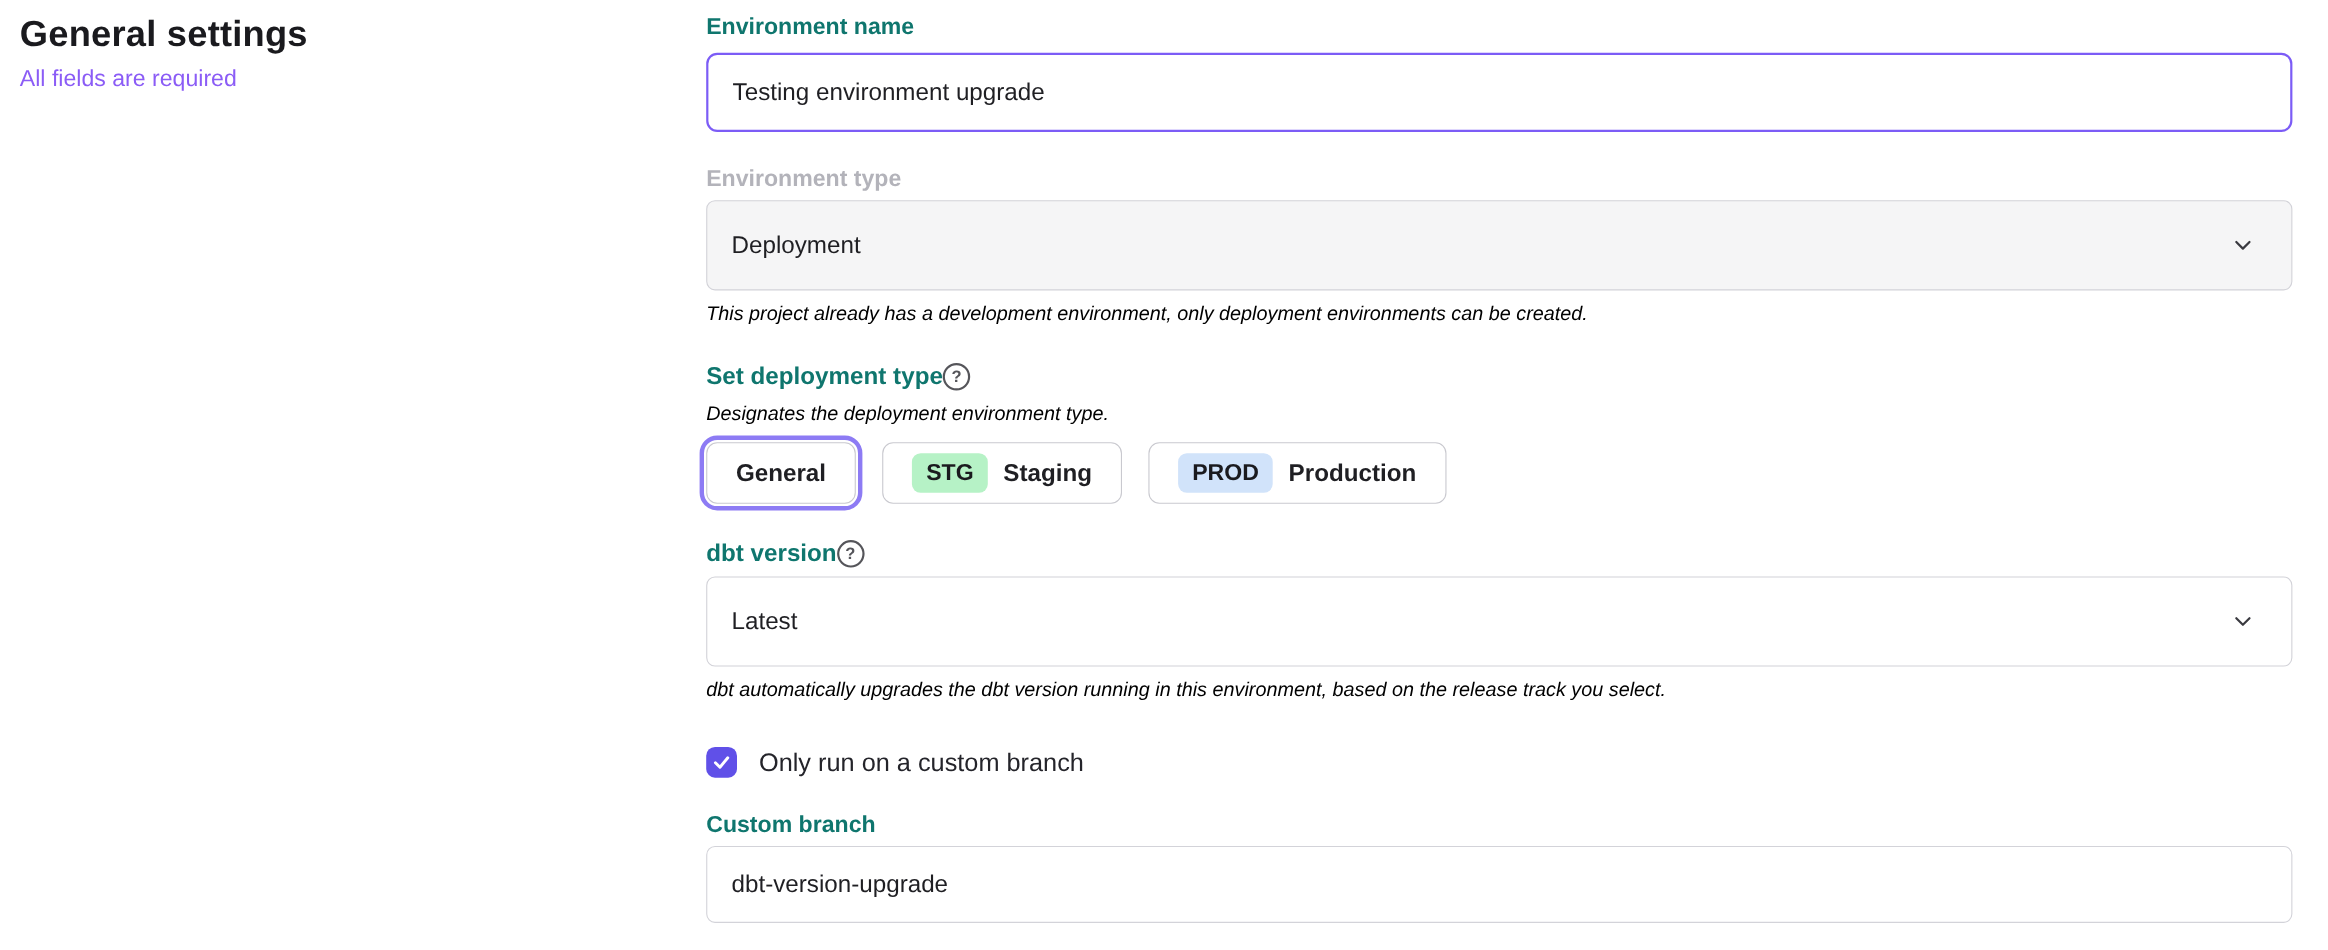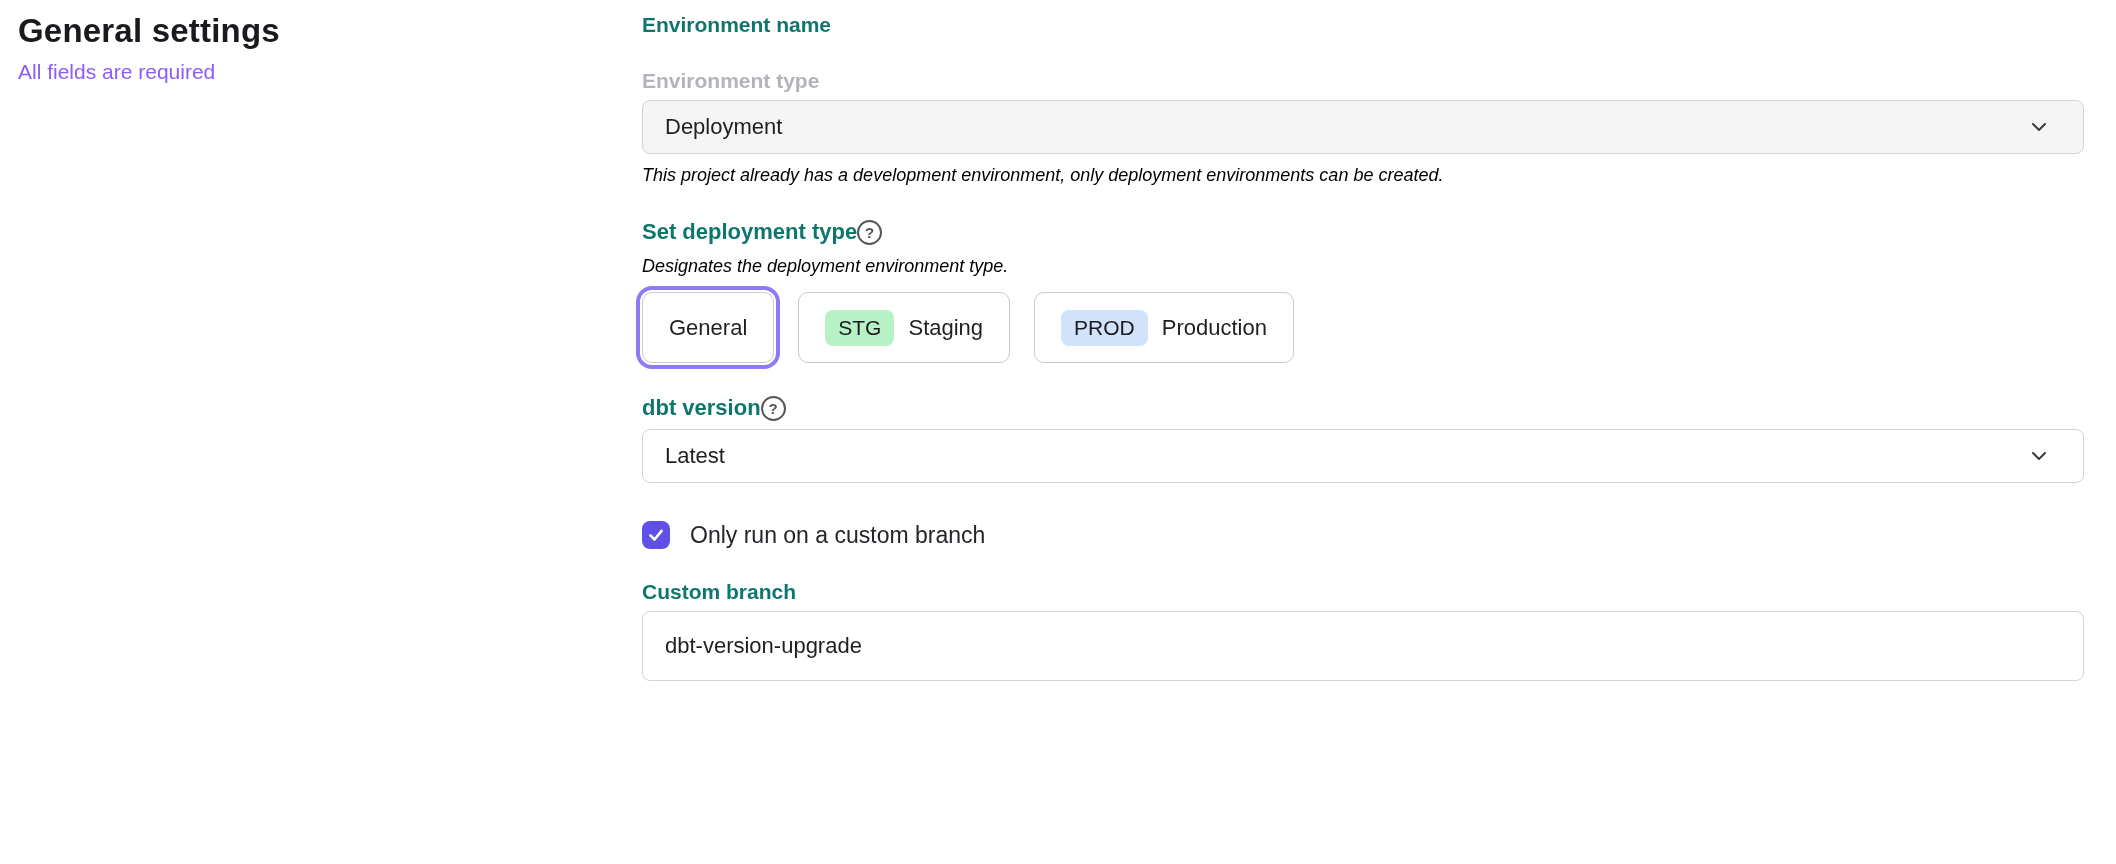--- a/index.html
+++ b/index.html
@@ -18,40 +18,40 @@
   .field-label.disabled { color:#b3b3ba; }
   .label-row { display:flex; align-items:center; gap:0; }
 
   .helper { font-size:18px; color:#000000; line-height:27px;font-style:italic; }
 
   .text-input { width:100%; height:72px; border:2px solid #7c5cf6; border-radius:10px;
                 padding:0 22px; font-size:22px; color:#1f1f23; background:#fff; outline:none;
                 font-family:"Liberation Sans", sans-serif; }
   .text-input.plain { border:1px solid #d3d3d9; border-radius:8px; height:70px; }
 
-  .select-box { position:relative; width:100%; height:54px; border:1px solid #d2d2d8;
+  .select-box { position:relative; width:100%; height:82px; border:1px solid #d2d2d8;
                 border-radius:8px; background:#fff; display:flex; align-items:center;
                 padding:0 60px 0 22px; font-size:22px; color:#1f1f23; cursor:pointer; }
   .select-box.disabled { background:#f5f5f6; cursor:default; }
   .select-box .chev { position:absolute; right:32px; top:50%; transform:translateY(-50%);
                       width:24px; height:24px; }
   .select-box .chev svg { width:24px; height:24px; stroke:#3a3a40; stroke-width:2;
                           fill:none; stroke-linecap:round; stroke-linejoin:round; }
 
   .help-icon { width:25px; height:25px; border:2px solid #55555a; border-radius:50%;
                display:inline-flex; align-items:center; justify-content:center;
                font-size:15px; font-weight:700; color:#55555a; cursor:pointer;
                line-height:1; flex:0 0 auto; }
 
   
   .seg-row { display:flex; align-items:center; gap:24px; margin-top:12px; }
-  .seg-btn { height:71px; background:#fff; border:1px solid #c9c9cf; border-radius:10px;
+  .seg-btn { height:56px; background:#fff; border:1px solid #c9c9cf; border-radius:10px;
              display:inline-flex; align-items:center; gap:14px; padding:0 26px;
              font-size:22px; color:#1f1f23; cursor:pointer;
-             font-family:"Liberation Sans", sans-serif; }
+             font-family:"Liberation Sans", sans-serif;font-weight:bold; }
   .seg-btn.selected { outline:4px solid #8d7bf4; outline-offset:2px; }
   .badge { display:inline-block; padding:6px 13px; border-radius:8px; font-size:21px;
            color:#1a1a1e; }
   .badge.stg  { background:#b6f2c6; }
   .badge.prod { background:#d1e3fa; }
 
   
   .check-row { display:flex; align-items:center; margin-top:38px; }
   .checkbox { width:28px; height:28px; border-radius:8px; background:#6050e8;
               display:flex; align-items:center; justify-content:center; cursor:pointer;
@@ -70,20 +70,21 @@
 
 <div class="page-head">
   <h1>General settings</h1>
   <div class="subtitle">All fields are required</div>
 </div>
 
 <div class="form-col">
 
   
   <div class="field-label mt-12">Environment name</div>
+  <input class="text-input mt-10" type="text" value="Testing environment upgrade" style="">
 
   
   <div class="field-label disabled mt-30">Environment type</div>
   <div class="select-box disabled mt-6">
     <span>Deployment</span>
     <span class="chev">
       <svg viewBox="0 0 24 24">
           <polyline points="6,9 12,15 18,9"></polyline>
         </svg>
     </span>
@@ -117,20 +118,21 @@
     <span class="help-icon">?</span>
   </div>
   <div class="select-box mt-8">
     <span>Latest</span>
     <span class="chev">
       <svg viewBox="0 0 24 24">
           <polyline points="6,9 12,15 18,9"></polyline>
         </svg>
     </span>
   </div>
+  <div class="helper mt-8">dbt automatically upgrades the dbt version running in this environment, based on the release track you select.</div>
 
   
   <div class="check-row">
     <span class="checkbox">
       <svg viewBox="0 0 24 24">
           <polyline points="4.5,12.5 10,18 19.5,6.5"></polyline>
         </svg>
     </span>
     <span class="check-label">Only run on a custom branch</span>
   </div>

